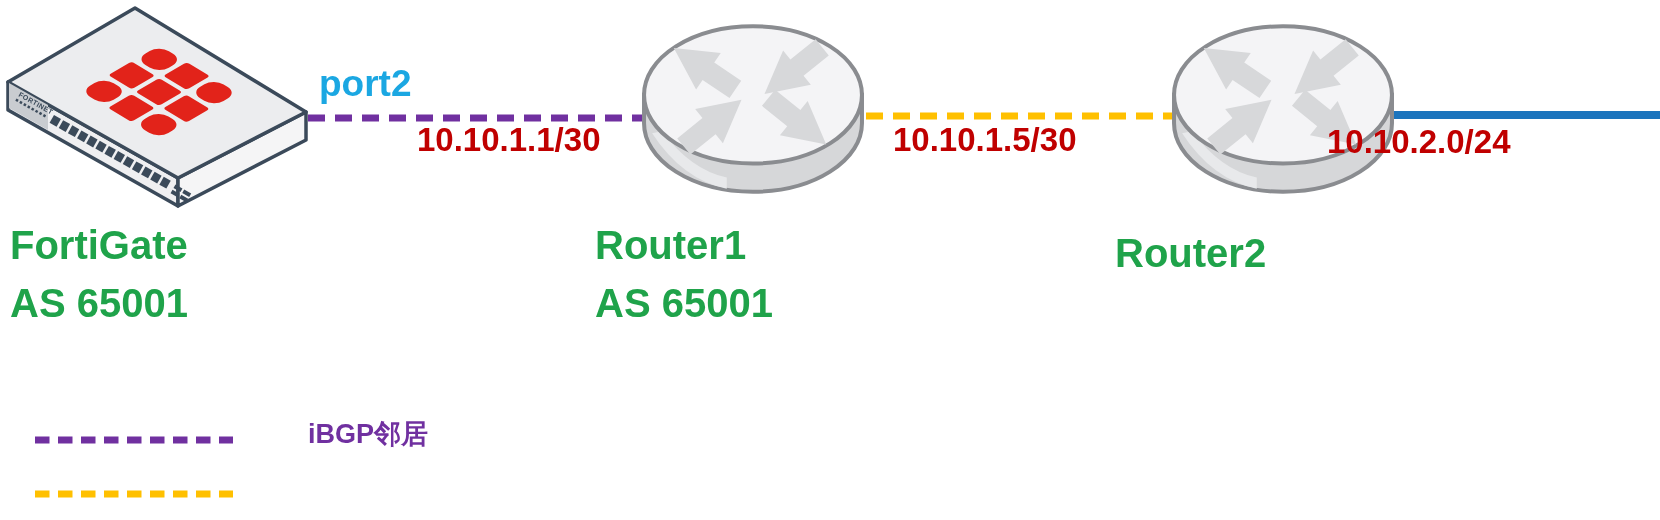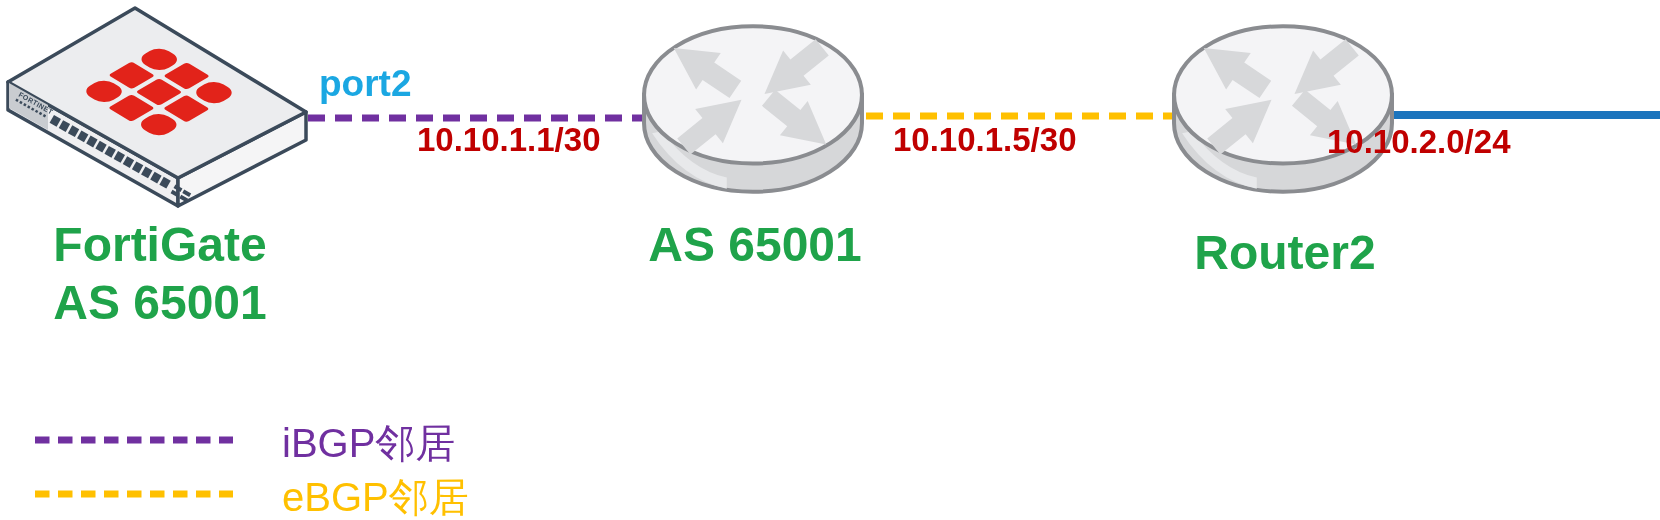--- a/index.html
+++ b/index.html
@@ -3,34 +3,34 @@
 <meta charset="utf-8">
 <style>
   html,body{margin:0;padding:0;background:#ffffff;}
   .canvas{
     position:relative;width:1660px;height:520px;background:#ffffff;overflow:hidden;
     font-family:"Liberation Sans", sans-serif;
   }
   .abs{position:absolute;}
   svg{display:block;}
   
-  .dev-label{position:absolute;text-align:center;color:#1FA34A;font-weight:700;
-             font-size:48px;line-height:58px;white-space:nowrap;}
+  .dev-label{position:absolute;text-align:left;color:#1FA34A;font-weight:700;
+             font-size:40px;line-height:58px;white-space:nowrap;}
   .fg-label{left:10px;top:216px;width:300px;}
   .r1-label{left:595px;top:216px;width:320px;}
   .r2-label{left:1115px;top:216px;width:340px;margin-top:8px;}
   
   .ip-label{position:absolute;color:#C00000;font-weight:700;font-size:33px;white-space:nowrap;}
   .ip1{left:417px;top:121px;text-align:center;}
   .ip2{left:893px;top:121px;width:276px;text-align:left;}
   .ip3{left:1327px;top:123px;}
   
   .port-label{position:absolute;left:319px;top:63px;color:#1BA7E2;font-weight:700;font-size:37px;}
   
-  .legend-label{position:absolute;font-weight:400;font-size:40px;white-space:nowrap;}
+  .legend-label{position:absolute;font-weight:700;font-size:27px;white-space:nowrap;margin-left:26px;}
   .legend-ibgp{left:282px;top:416px;color:#7030A0;}
   .legend-ebgp{left:282px;top:470px;color:#FFC000;}
   .link-svg{position:absolute;}
 </style>
 </head>
 <body>
 
 <div class="canvas">
 
   <svg class="abs" style="left:2px;top:2px" width="312" height="210" viewBox="0 0 312 210">
@@ -139,30 +139,30 @@
   <div class="ip-label ip2">10.10.1.5/30</div>
 
   <div class="ip-label ip3">10.10.2.0/24</div>
 
   <div class="dev-label fg-label">
     <div>FortiGate</div>
     <div>AS 65001</div>
   </div>
 
   <div class="dev-label r1-label">
+    <div>Router1</div>
     <div>AS 65001</div>
   </div>
 
   <div class="dev-label r2-label">
     <div>Router2</div>
   </div>
 
   <svg class="link-svg" style="left:33px;top:433px" width="202" height="14">
     <line x1="2" y1="7" x2="200" y2="7" stroke="#7030A0" stroke-width="7" stroke-dasharray="14.5 8.5"></line>
   </svg>
   <div class="legend-label legend-ibgp">iBGP邻居</div>
 
   <svg class="link-svg" style="left:33px;top:487px" width="202" height="14">
     <line x1="2" y1="7" x2="200" y2="7" stroke="#FFC000" stroke-width="7" stroke-dasharray="14.5 8.5"></line>
   </svg>
-  <div class="legend-label legend-ebgp">eBGP邻居</div>
 
 </div>
 
 </body></html>

